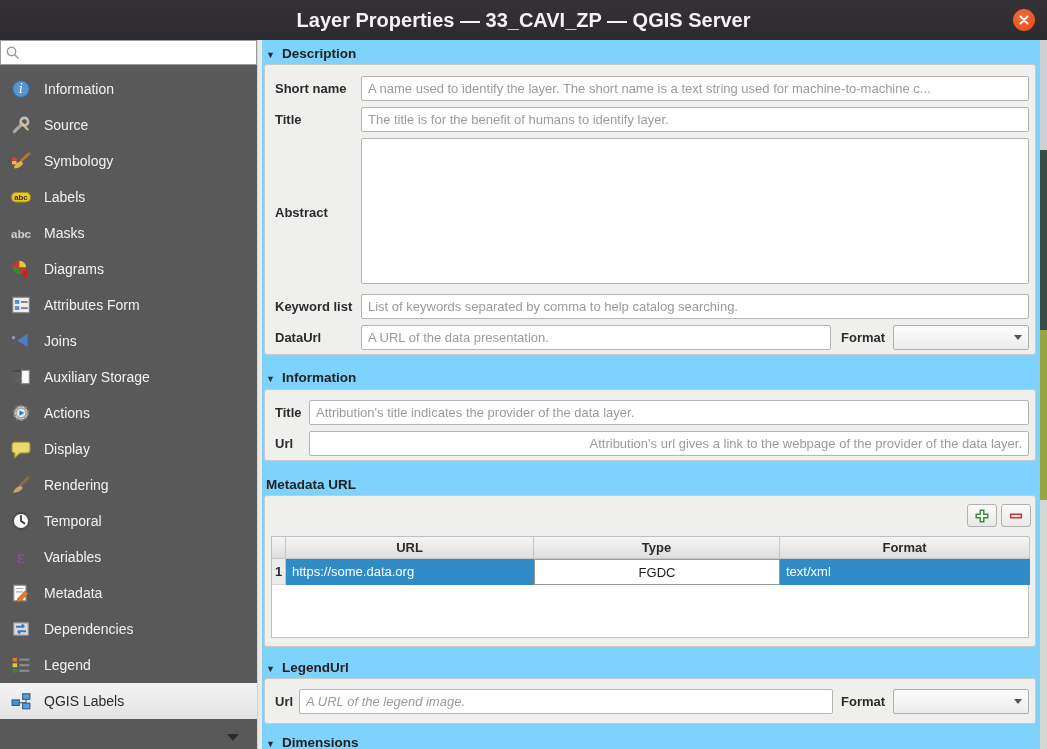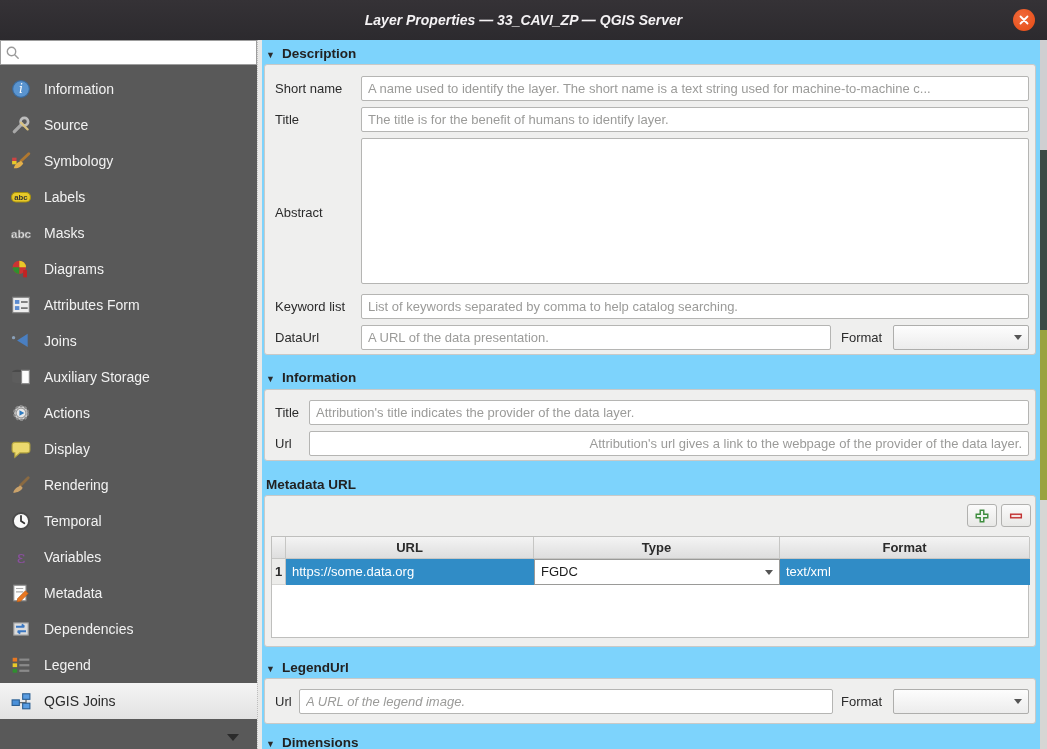--- a/index.html
+++ b/index.html
@@ -3,21 +3,21 @@
 <meta charset="utf-8">
 <style>
   * { margin:0; padding:0; box-sizing:border-box; }
   html,body { width:1047px; height:749px; overflow:hidden; background:#efefee;
     font-family:"Liberation Sans","DejaVu Sans",sans-serif; font-size:13px; color:#2b2b2b; }
   .window { position:absolute; inset:0; width:1047px; height:749px; }
 
   
   .titlebar { position:absolute; left:0; top:0; width:1047px; height:40px;
     background:linear-gradient(#353236,#2c2a2e); display:flex; align-items:center; justify-content:center; }
-  .titlebar .title { color:#f4f2f4; font-weight:bold; font-size:14px;font-style:italic; }
+  .titlebar .title { color:#f4f2f4; font-weight:bold; font-size:20px; }
   .close-btn { position:absolute; right:12px; top:9px; width:22px; height:22px; border-radius:50%;
     background:radial-gradient(circle at 40% 35%, #f06a3c, #e9541f 70%); border:none; cursor:pointer;
     display:flex; align-items:center; justify-content:center; }
 
   
   .sidebar { position:absolute; left:0; top:40px; width:257px; height:709px; background:#595959; }
   .search-box { position:absolute; left:0; top:0; width:257px; height:25px; background:#ffffff;
     border:1px solid #9d9d9d; display:flex; align-items:center; padding-left:4px; }
   .search-box input { border:none; outline:none; flex:1; height:20px; font-size:13px; background:transparent; }
   .side-list { position:absolute; left:0; top:31px; width:257px; }
@@ -33,21 +33,21 @@
 
   
   .strip { position:absolute; width:7px; left:1040px; }
 
   
   .main { position:absolute; left:262px; top:40px; width:778px; height:709px; background:#7dd3fc; overflow:hidden; }
   .sec-head { position:absolute; left:4px; display:flex; align-items:center; gap:7px; height:16px; cursor:pointer; }
   .tri::before { content:"▼"; font-size:9px; color:#2b2b2b; }
   .sec-title { font-weight:bold; font-size:13.5px; color:#222; }
   .frame { position:absolute; left:2px; width:772px; border:1px solid #c9c9c7; border-radius:3px; background:#efefee; }
-  .flabel { position:absolute; color:#2b2b2b; }
+  .flabel { position:absolute; color:#2b2b2b;font-weight:bold; }
   .tin { position:absolute; height:25px; border:1px solid #b5b5b3; border-radius:2px; background:#ffffff;
     padding:0 6px; font-size:13px; font-family:inherit; color:#2b2b2b; outline:none; }
   .tin::placeholder, textarea::placeholder { color:#9b9b99; opacity:1; }
   textarea.tin { resize:none; padding-top:4px; }
   .combo { position:absolute; height:25px; background:linear-gradient(#fdfdfd,#ececec);
     border:1px solid #aeaeac; border-radius:2px; display:flex; align-items:center;
     padding:0 6px; cursor:pointer; }
   .combo .val { flex:1; }
   .carrow { width:0; height:0; border-left:4px solid transparent; border-right:4px solid transparent;
     border-top:5px solid #555; }
@@ -58,21 +58,21 @@
   .mtable { position:absolute; left:6px; top:40px; width:758px; height:102px; background:#ffffff;
     border:1px solid #bfbfbd; }
   .mt-row { display:flex; }
   .mt-h { background:linear-gradient(#f4f4f4,#dedede); border-right:1px solid #c6c6c4; border-bottom:1px solid #c6c6c4;
     font-weight:bold; text-align:center; height:22px; line-height:22px; flex:none; }
   .mt-c { height:26px; line-height:26px; flex:none; overflow:hidden; position:relative; }
   .mt-num { background:#ececea; border-right:1px solid #c6c6c4; border-bottom:1px solid #d6d6d4;
     font-weight:bold; text-align:center; }
   .sel { background:#308cc6; color:#ffffff; padding-left:6px; }
   .cellcombo { position:absolute; inset:0; background:#ffffff; border:1px solid #9a9a98;
-    display:flex; align-items:center; padding:0 6px; cursor:pointer; }
+    display:flex; align-items:center; padding:0 6px; cursor:pointer;flex-direction:column; }
   .cellcombo .val { flex:1; color:#1c1c1c; }
 </style>
 </head>
 <body>
 
 <div class="window">
 
   <div class="titlebar">
     <span class="title">Layer Properties — 33_CAVI_ZP — QGIS Server</span>
     <button class="close-btn">
@@ -258,21 +258,21 @@
         </div>
         <div class="side-item selected">
           <span class="icon">
             <svg width="20" height="20" viewBox="0 0 18 18">
               <path d="M4.5 10.5 H13.5 M13.5 6 V15" stroke="#6a6a6a" stroke-width="1.2" fill="none"></path>
               <rect x="1" y="8" width="6.5" height="5" fill="#4a90d9" stroke="#2b5f93"></rect>
               <rect x="10.5" y="2.5" width="6.5" height="5" fill="#5a9de2" stroke="#2b5f93"></rect>
               <rect x="10.5" y="11" width="6.5" height="5" fill="#5a9de2" stroke="#2b5f93"></rect>
             </svg>
           </span>
-          <span>QGIS Joins</span>
+          <span>QGIS Labels</span>
         </div>
       </div>
     <div class="scroll-down"></div>
   </div>
 
   <div class="splitter"></div>
 
   <div class="strip" style="top:40px;height:110px;background:#cfcfd1"></div>
   <div class="strip" style="top:150px;height:180px;background:#3c4a45"></div>
   <div class="strip" style="top:330px;height:170px;background:#9aa33f"></div>

